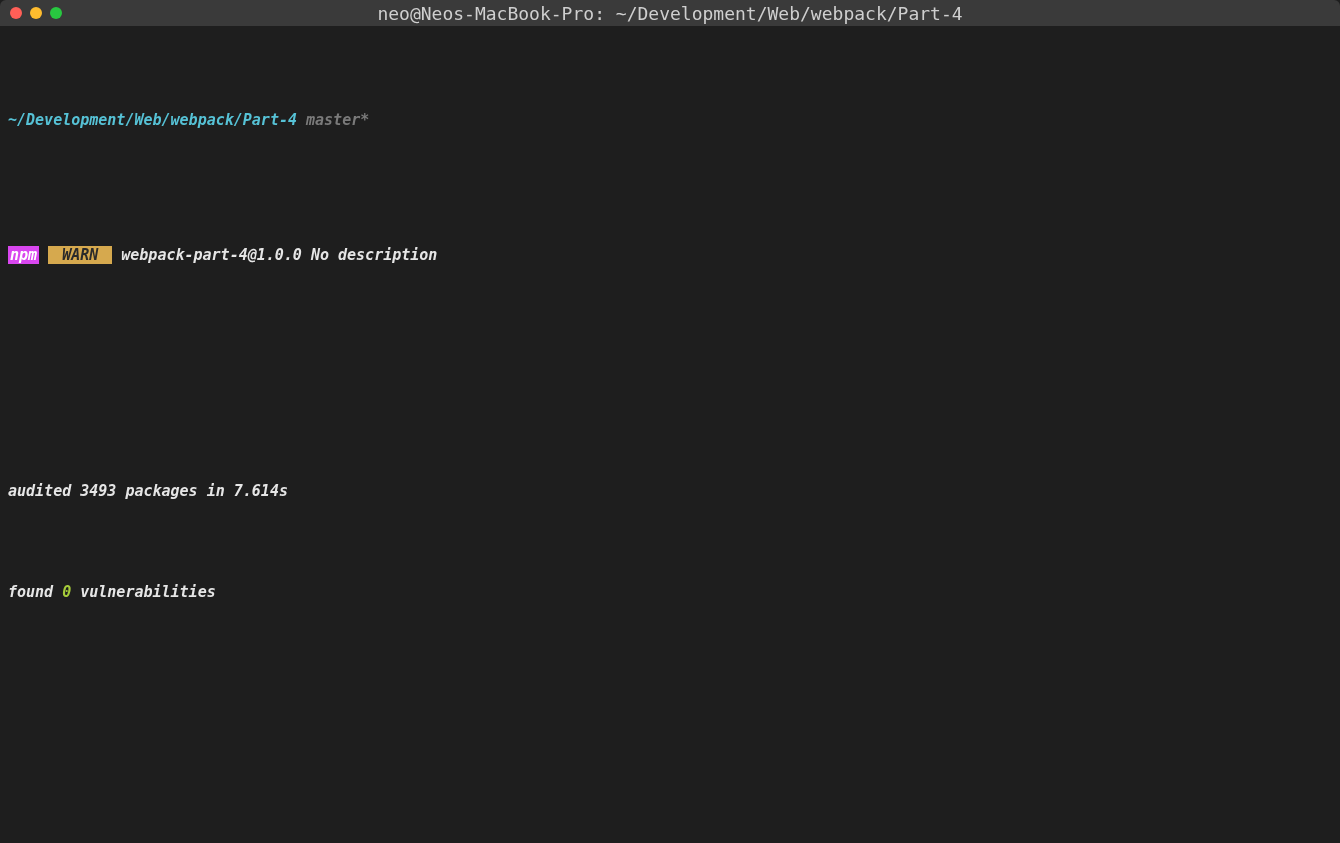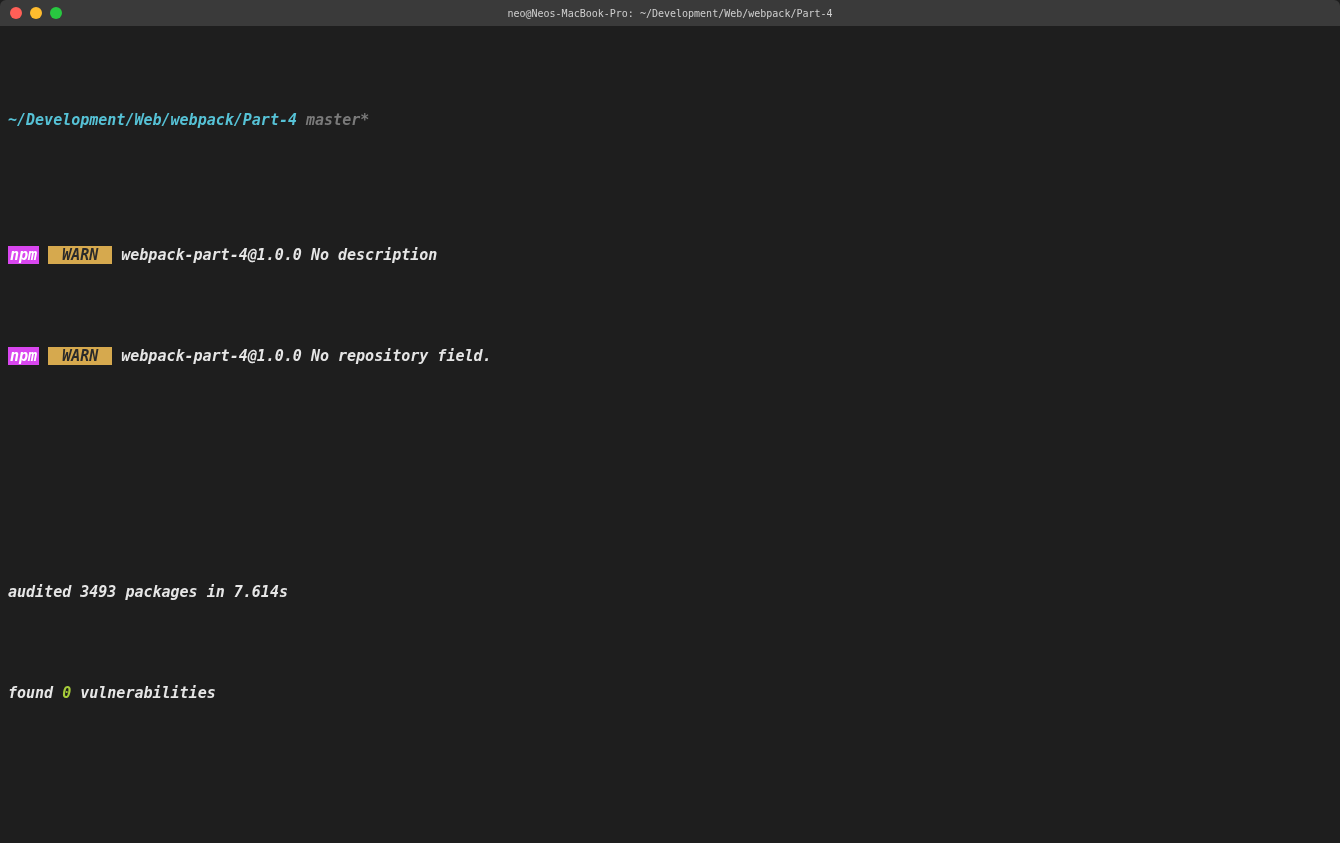--- a/index.html
+++ b/index.html
@@ -29,21 +29,21 @@
       margin-left: 10px;
     }
     .light { width: 12px; height: 12px; border-radius: 50%; }
     .light.red { background: #ff5f57; }
     .light.yellow { background: #febc2e; }
     .light.green { background: #28c840; }
     .title {
       position: absolute;
       width: 100%;
       text-align: center;
-      font-size: 10px;
+      font-size: 18px;
       font-style: normal;
       font-weight: normal;
       color: #cfcfcf;
       pointer-events: none;
     }
     .terminal {
       padding: 10px 8px 8px 8px;
       line-height: 2.25;
       white-space: pre;
     }
@@ -64,21 +64,20 @@
     <div class="light yellow"></div>
     <div class="light green"></div>
   </div>
   <div class="title">neo@Neos-MacBook-Pro: ~/Development/Web/webpack/Part-4</div>
 </div>
 
 <div class="terminal">
   <div class="row"><span class="cyan">~/Development/Web/webpack/Part-4</span> <span class="muted">master*</span></div>
 
   <div class="row"><span class="badge-dark">npm</span> <span class="badge-warn">WARN</span><span class="white"> webpack-part-4@1.0.0 No description</span></div>
-  <div class="row"><span class="badge-dark">npm</span> <span class="badge-warn">WARN</span><span class="white"> webpack-part-4@1.0.0 No repository field.</span></div>
 
   <div class="row">&nbsp;</div>
   <div class="row white">audited 3493 packages in 7.614s</div>
   <div class="row"><span class="white">found </span><span class="green">0</span><span class="white"> vulnerabilities</span></div>
 
   
   
   
   
 

